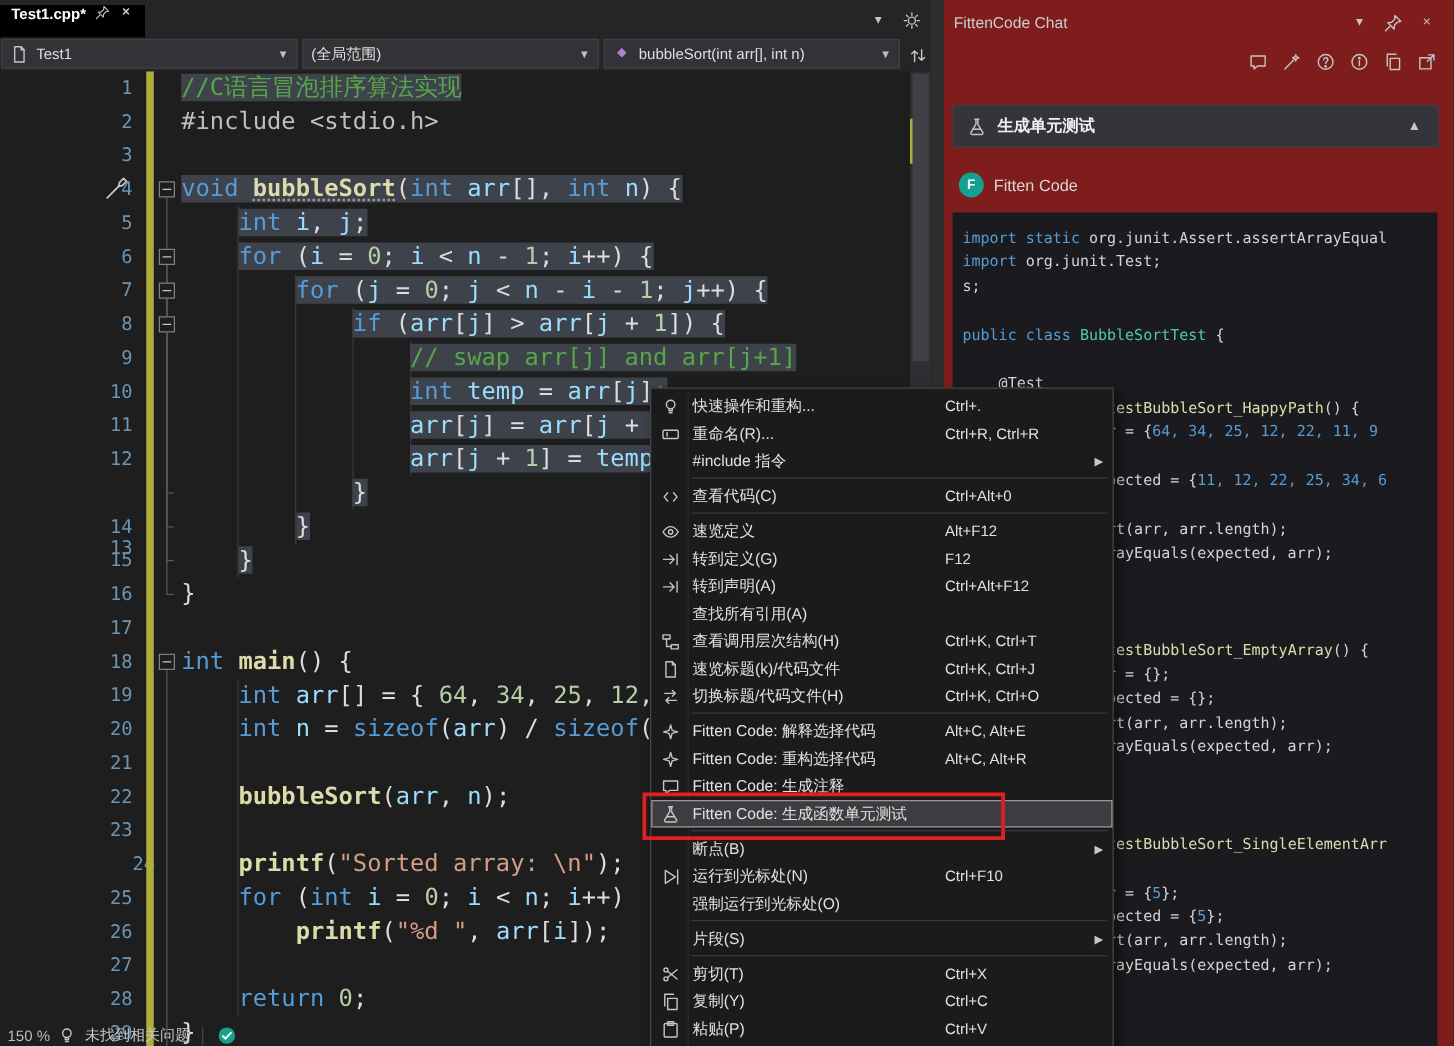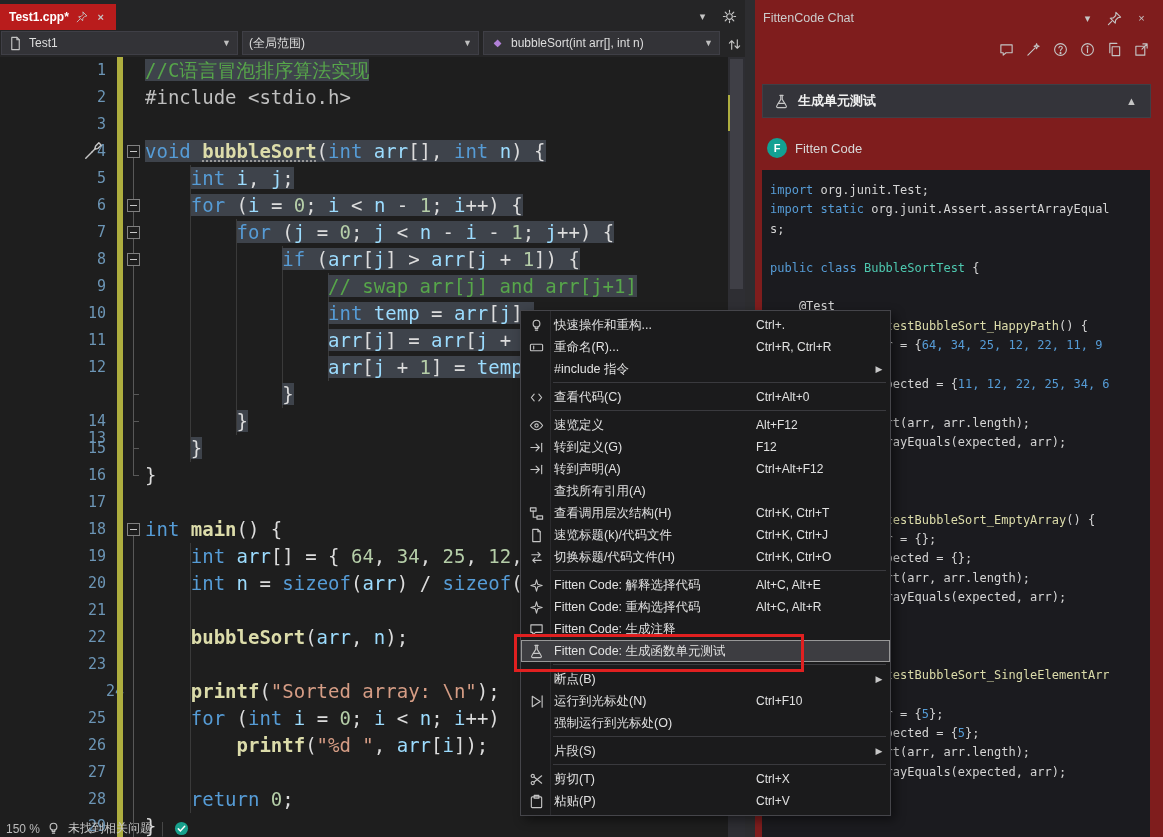--- a/index.html
+++ b/index.html
@@ -6,21 +6,21 @@
   #app{position:relative;width:1163px;height:837px;background:#252526;overflow:hidden;
        font-family:"Liberation Sans",sans-serif;color:#ddd}
   .icon{display:inline-flex;align-items:center;justify-content:center;width:15px;height:15px;
         color:#C5C5C5;font-size:11px;line-height:1;flex:none}
   .icon svg{width:100%;height:100%}
   .rot90 svg{transform:rotate(90deg)}
   .purple{color:#B180D7;font-size:10px}
 
   
   #tabbar{position:absolute;left:0;top:0;width:745px;height:30px;background:#252526}
-  .tab{position:absolute;left:0;top:4px;height:26px;background:#b91c1c;display:flex;align-items:center;
+  .tab{position:absolute;left:0;top:4px;height:26px;background:#000000;display:flex;
        gap:7px;padding:0 9px;color:#fff;font-size:12px;font-weight:bold}
   .tab .icon{width:12px;height:12px;font-size:11px}
   .tab-controls{position:absolute;right:8px;top:9px;display:flex;gap:12px}
 
   
   #navbar{position:absolute;left:0;top:30px;width:745px;height:27px;background:#252526;
           display:flex;gap:4px;padding:1px 0 0 1px;box-sizing:border-box}
   .nav-select{width:237px;height:24px;background:#333337;border:1px solid #3F3F46;box-sizing:border-box;
               display:flex;align-items:center;gap:6px;padding:0 6px;color:#DEDEDE;font-size:12px}
   .nav-select .label{flex:1;white-space:nowrap;overflow:hidden}
@@ -319,22 +319,22 @@
           </svg>
         </span>
       <span class="title">生成单元测试</span>
       <span class="icon">▲</span>
     </div>
     <div class="p-msg">
       <span class="avatar">F</span>
       <span>Fitten Code</span>
     </div>
     <div id="chatcode">
+        <div class="crow"><span class="tk-jk">import</span><span class="tk-jk"> static</span><span class="tk-jp"> org.junit.Assert.assertArrayEqual</span></div>
         <div class="crow"><span class="tk-jk">import</span><span class="tk-jp"> org.junit.Test;</span></div>
-        <div class="crow"><span class="tk-jk">import</span><span class="tk-jk"> static</span><span class="tk-jp"> org.junit.Assert.assertArrayEqual</span></div>
         <div class="crow"><span class="tk-jp">s;</span></div>
         <div class="crow"></div>
         <div class="crow"><span class="tk-jk">public</span><span class="tk-jk"> class</span><span class="tk-jty"> BubbleSortTest</span><span class="tk-jp"> {</span></div>
         <div class="crow"></div>
         <div class="crow"><span class="tk-jp">    @Test</span></div>
         <div class="crow"><span class="tk-jp">    </span><span class="tk-jk">public</span><span class="tk-jk"> void</span><span class="tk-jm"> testBubbleSort_HappyPath</span><span class="tk-jp">() {</span></div>
         <div class="crow"><span class="tk-jp">        </span><span class="tk-jk">int</span><span class="tk-jp">[] arr = {</span><span class="tk-jn">64, 34, 25, 12, 22, 11, 9</span></div>
         <div class="crow"><span class="tk-jn">0</span><span class="tk-jp">};</span></div>
         <div class="crow"><span class="tk-jp">        </span><span class="tk-jk">int</span><span class="tk-jp">[] expected = {</span><span class="tk-jn">11, 12, 22, 25, 34, 6</span></div>
         <div class="crow"><span class="tk-jn">4, 90</span><span class="tk-jp">};</span></div>
@@ -586,20 +586,33 @@
           </span>
         </span>
         <span class="mi-lb">剪切(T)</span>
         <span class="mi-sc">Ctrl+X</span>
         <span class="mi-ar"></span>
       </div>
       <div class="mi">
         <span class="mi-ic">
           <span class="icon">
             <svg viewBox="0 0 16 16" fill="none" stroke="currentColor" stroke-width="1.2" stroke-linecap="round" stroke-linejoin="round">
+              <rect x="5.5" y="5" width="8" height="9.5"></rect>
+              <path d="M3 11.5V1.5h7.5"></path>
+            </svg>
+          </span>
+        </span>
+        <span class="mi-lb">复制(Y)</span>
+        <span class="mi-sc">Ctrl+C</span>
+        <span class="mi-ar"></span>
+      </div>
+      <div class="mi">
+        <span class="mi-ic">
+          <span class="icon">
+            <svg viewBox="0 0 16 16" fill="none" stroke="currentColor" stroke-width="1.2" stroke-linecap="round" stroke-linejoin="round">
               <rect x="2.5" y="3" width="11" height="11.5" rx="1"></rect>
               <rect x="5.5" y="1.5" width="5" height="3"></rect>
             </svg>
           </span>
         </span>
         <span class="mi-lb">粘贴(P)</span>
         <span class="mi-sc">Ctrl+V</span>
         <span class="mi-ar"></span>
       </div>
     </div>

